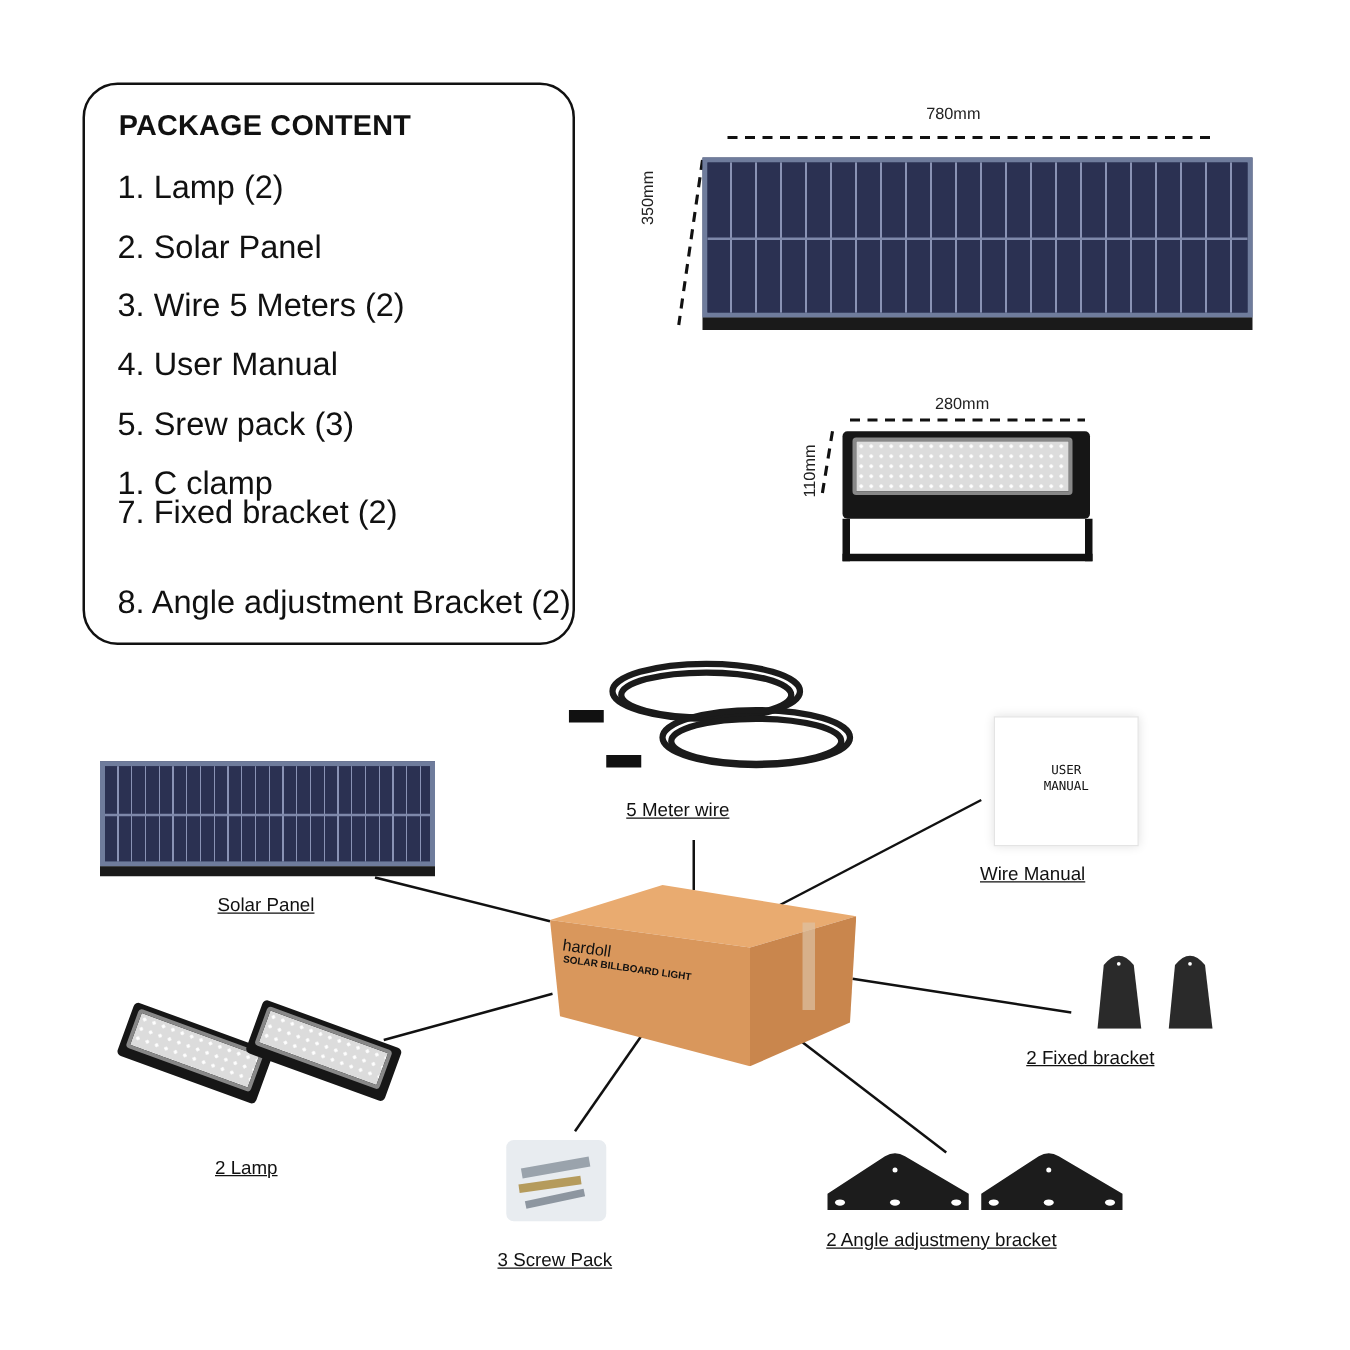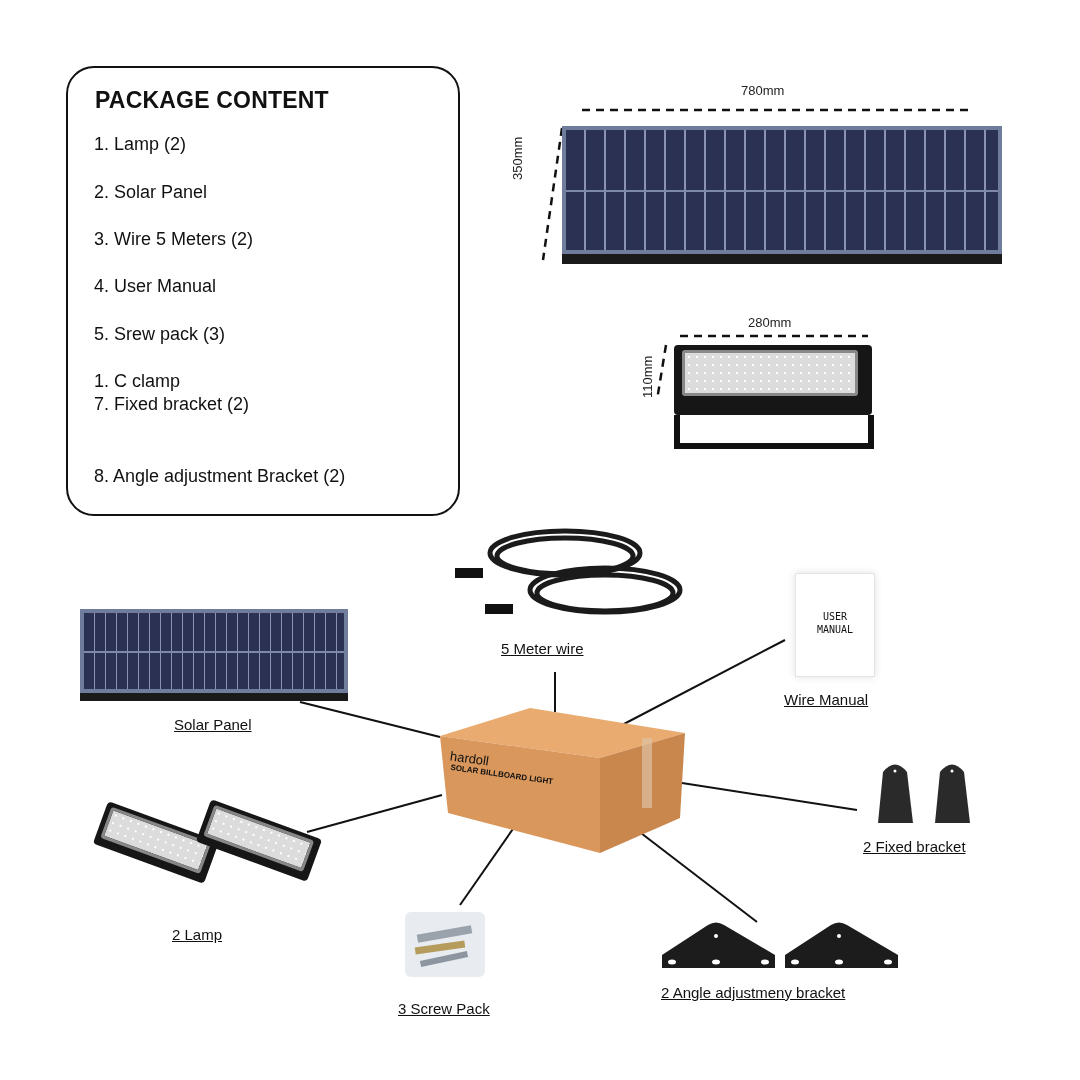--- a/index.html
+++ b/index.html
@@ -1,20 +1,20 @@
 <!DOCTYPE html>
 <html><head>
 <meta charset="utf-8">
 <style>
   html,body{margin:0;padding:0;background:#fff;}
   body{width:1080px;height:1080px;position:relative;overflow:hidden;font-family:"Liberation Sans",sans-serif;color:#111;}
   .abs{position:absolute;}
   .pc-box{left:66px;top:66px;width:394px;height:450px;border:2px solid #111;border-radius:28px;box-sizing:border-box;}
   .pc-title{left:95px;top:87px;font-size:23px;font-weight:bold;letter-spacing:0.2px;}
-  .pc-item{left:94px;font-size:18px;}
+  .pc-item{left:94px;font-size:26px;}
   .lbl{font-size:15px;white-space:nowrap;text-decoration:underline;}
   .dim{font-size:13px;color:#222;}
   .panel{background:#2d3556;border:4px solid #6f7c9c;box-sizing:border-box;}
   .cells{width:100%;height:100%;background:
      repeating-linear-gradient(90deg,#2b3152 0 18px,#8a93b5 18px 20px);position:relative;}
   .cells:after{content:"";position:absolute;left:0;right:0;top:50%;height:2px;background:#7e88aa;}
   .panel-base{background:#1a1a1a;}
   .lamp{background:#161616;border-radius:4px;}
   .lamp-face{background:radial-gradient(circle,#fff 1.2px,#dcdcdc 1.5px) 0 0/8px 8px;border:3px solid #888;border-radius:3px;box-sizing:border-box;}
   svg.lines{position:absolute;left:0;top:0;}
@@ -76,21 +76,21 @@
       <ellipse cx="110" cy="38" rx="68" ry="18"></ellipse>
       <ellipse cx="150" cy="72" rx="75" ry="22"></ellipse>
       <ellipse cx="150" cy="75" rx="68" ry="18"></ellipse>
     </g>
     <rect x="0" y="50" width="28" height="10" fill="#111"></rect>
     <rect x="30" y="86" width="28" height="10" fill="#111"></rect>
   </svg>
 </div>
 <div class="abs lbl" style="left:501px;top:640px">5 Meter wire</div>
 
-<div class="abs" style="left:795px;top:573px;width:78px;height:102px;background:#fff;border:1px solid #e4e4e4;box-shadow:0 0 8px rgba(0,0,0,0.12);">
+<div class="abs" style="left:795px;top:573px;width:78px;height:102px;background:#fff;border:1px solid #e4e4e4;box-shadow:0 0 8px rgba(0,0,0,0.12);padding-left:36px;">
   <div style="position:absolute;left:0;right:0;top:36px;text-align:center;font-size:10px;line-height:13px;font-family:'DejaVu Sans Mono',monospace;">
     <div>USER</div>
     <div>MANUAL</div>
   </div>
 </div>
 <div class="abs lbl" style="left:784px;top:691px">Wire Manual</div>
 
 <div class="abs" style="left:80px;top:609px;width:268px;height:92px;">
   <div class="panel" style="width:100%;height:84px;">
       <div class="cells" style="background:repeating-linear-gradient(90deg,#2b3152 0 10px,#8a93b5 10px 11px);"></div>
@@ -111,21 +111,21 @@
 </div>
 
 <div class="abs" style="left:873px;top:757px;width:110px;height:66px;">
   <svg width="110" height="66">
     <path d="M5,66 L10,15 Q22,0 34,15 L40,66 Z" fill="#2a2a2a"></path>
     <path d="M62,66 L67,15 Q79,0 91,15 L97,66 Z" fill="#2a2a2a"></path>
     <circle cx="22" cy="14" r="1.5" fill="#fff"></circle>
       <circle cx="79" cy="14" r="1.5" fill="#fff"></circle>
   </svg>
 </div>
-<div class="abs lbl" style="left:863px;top:838px">2 Fixed bracket</div>
+<div class="abs lbl" style="left:821px;top:838px">2 Fixed bracket</div>
 
 <div class="abs" style="left:92px;top:800px;width:230px;height:100px;">
   <div class="lamp" style="position:absolute;left:5px;top:20px;width:118px;height:45px;transform:rotate(20deg);">
     <div class="lamp-face" style="position:absolute;left:5px;top:4px;width:106px;height:33px;"></div>
   </div>
   <div class="lamp" style="position:absolute;left:108px;top:18px;width:118px;height:45px;transform:rotate(20deg);">
     <div class="lamp-face" style="position:absolute;left:5px;top:4px;width:106px;height:33px;"></div>
   </div>
 </div>
 <div class="abs lbl" style="left:172px;top:926px">2 Lamp</div>

